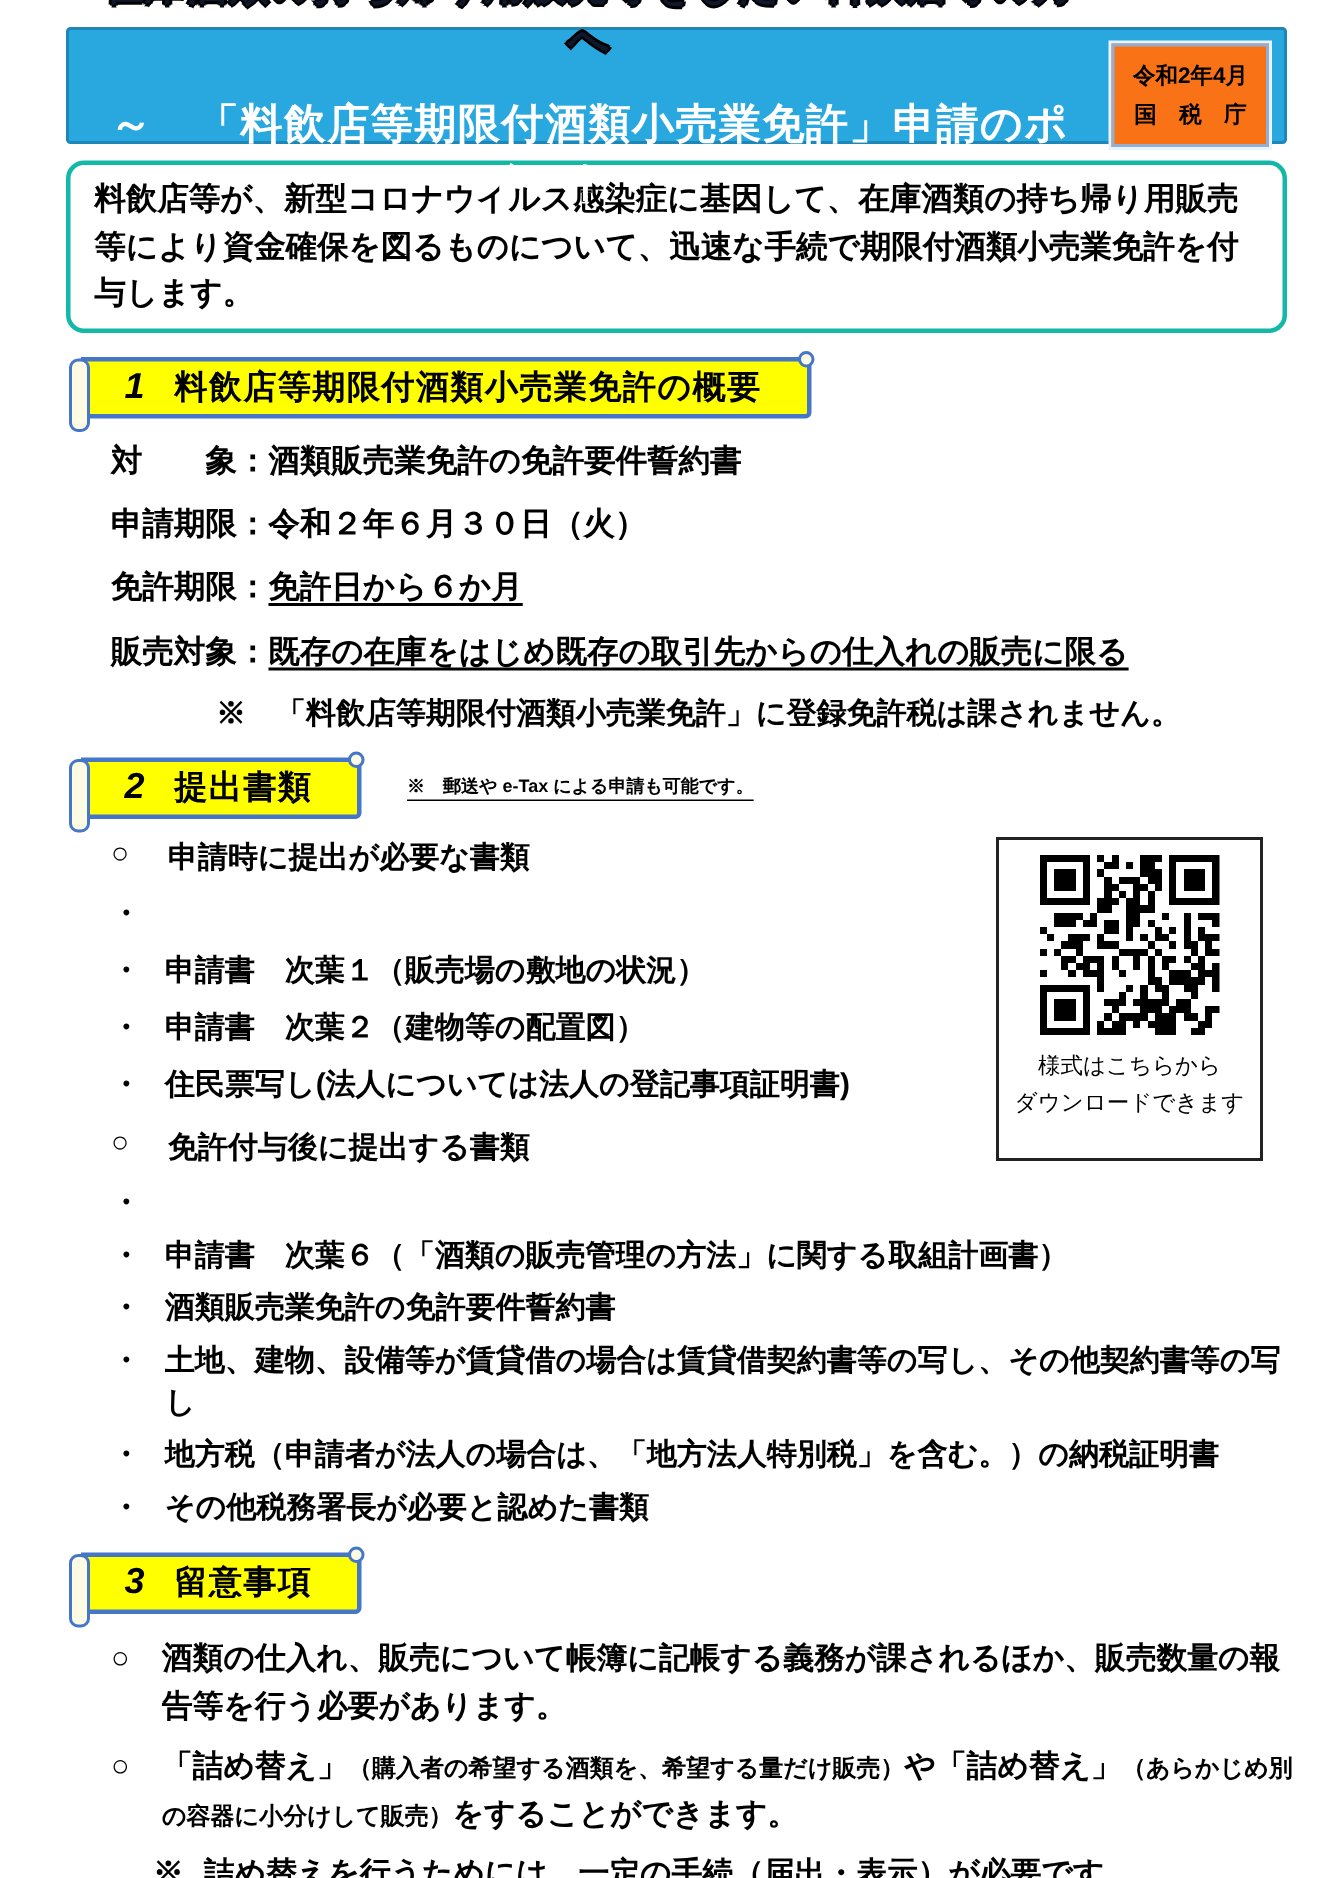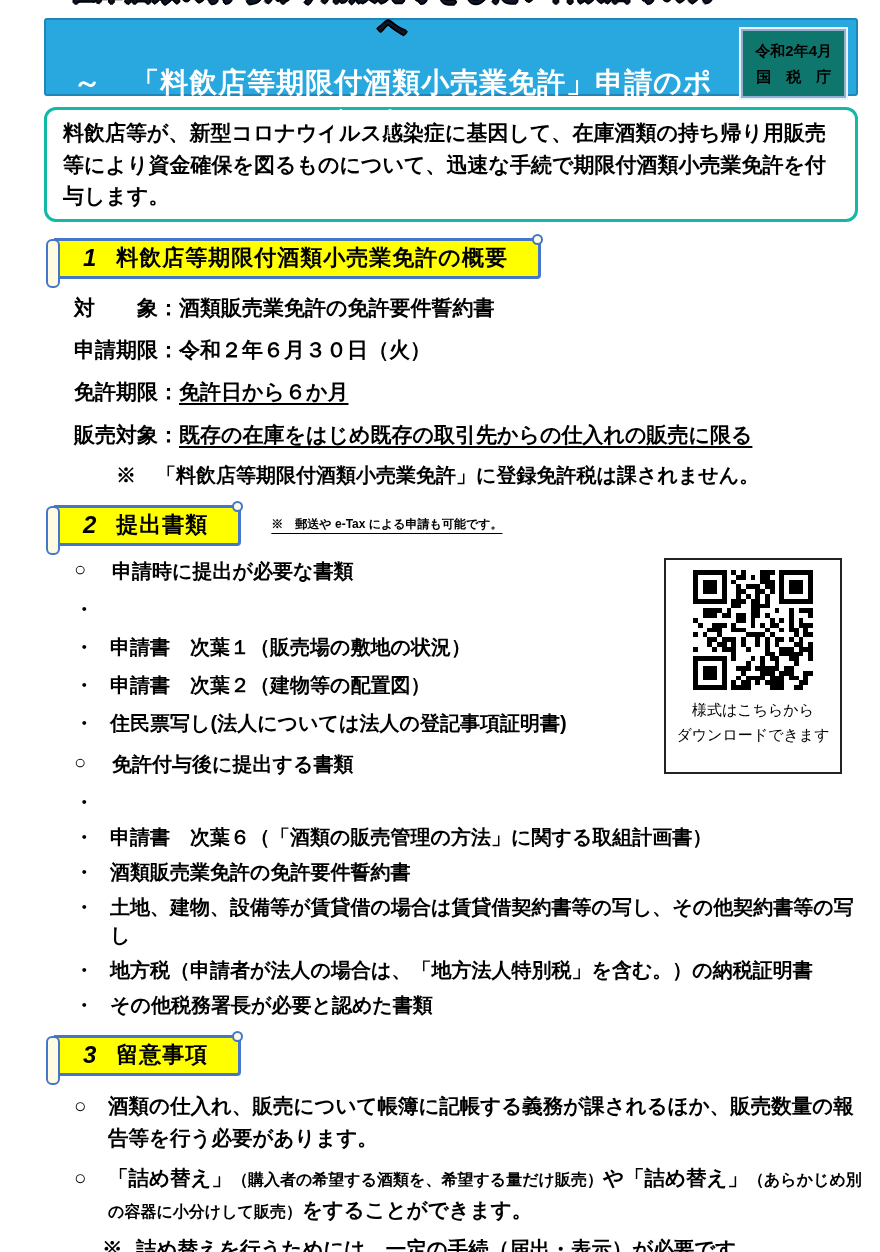--- a/index.html
+++ b/index.html
@@ -7,21 +7,21 @@
   .page{position:relative;width:880px;height:1252px;box-sizing:border-box;
         padding:18px 22px 0 44px;background:#fff;overflow:hidden;}
 
   
   .banner{position:relative;display:flex;align-items:center;background:#29a8e0;
           border:2px solid #1f87b8;border-radius:3px;padding:8px 14px 10px 18px;height:78px;box-sizing:border-box;}
   .banner-titles{flex:1;text-align:center;padding-right:120px;}
   .title1{font-size:27px;font-weight:800;color:#0f172a;letter-spacing:1px;
           text-shadow:-2px 0 #000,2px 0 #000,0 -2px #000,0 2px #000,-1px -1px #000,1px 1px #000,-1px 1px #000,1px -1px #000;}
   .title2{font-size:28px;font-weight:800;color:#fff;margin-top:20px;letter-spacing:1px;}
-  .date-box{position:absolute;right:10px;top:9px;background:#0f766e;border:2px solid #93aed0;
+  .date-box{position:absolute;right:10px;top:9px;background:#f97316;border:2px solid #93aed0;
             box-shadow:0 0 0 2px #e8f4fb;padding:7px 12px;text-align:center;}
   .date-box div{font-size:15px;font-weight:800;line-height:1.7;white-space:nowrap;}
 
   
   .intro-box{margin-top:11px;border:3px solid #14b8a6;border-radius:12px;padding:7px 16px;}
   .intro-box p{margin:0;font-size:21px;font-weight:700;line-height:1.5;}
 
   
   .sec{margin-top:16px;}
   .ribbon{position:relative;display:inline-flex;align-items:center;background:#ffff00;
@@ -31,21 +31,21 @@
   .ribbon::after{content:"";position:absolute;right:-5px;top:-7px;width:7px;height:7px;
           background:#fdfbe4;border:2px solid #4576c8;border-radius:50%;}
   .rib-num{font-size:24px;font-weight:800;font-style:italic;margin-right:20px;}
   .rib-title{font-size:22px;font-weight:800;letter-spacing:1px;}
 
   
   .s1-rows{margin:14px 0 0 30px;}
   .s1-row{font-size:21px;font-weight:600;margin-bottom:12px;line-height:1.45;}
   .s1-row .lbl{white-space:nowrap;}
   .u-black{text-decoration:underline;text-underline-offset:4px;}
-  .s1-note{margin:4px 0 0 42px;font-size:20px;font-weight:600;}
+  .s1-note{margin:4px 0 0 70px;font-size:20px;font-weight:600;}
 
   
   .s2-head{display:flex;align-items:center;}
   .s2-note{margin-left:30px;font-size:12px;font-weight:700;text-decoration:underline;text-underline-offset:5px;padding-bottom:2px;}
   .s2-body{position:relative;margin-top:12px;}
   .doc-group{margin:0 0 14px 30px;width:600px;}
   .grp-head{display:flex;font-size:20px;font-weight:600;margin-bottom:10px;}
   .li{display:flex;font-size:20px;font-weight:600;margin-bottom:10px;line-height:1.4;}
   .li .bul{width:36px;flex:none;text-align:left;}
   .grp-head .bul{width:38px;flex:none;}

